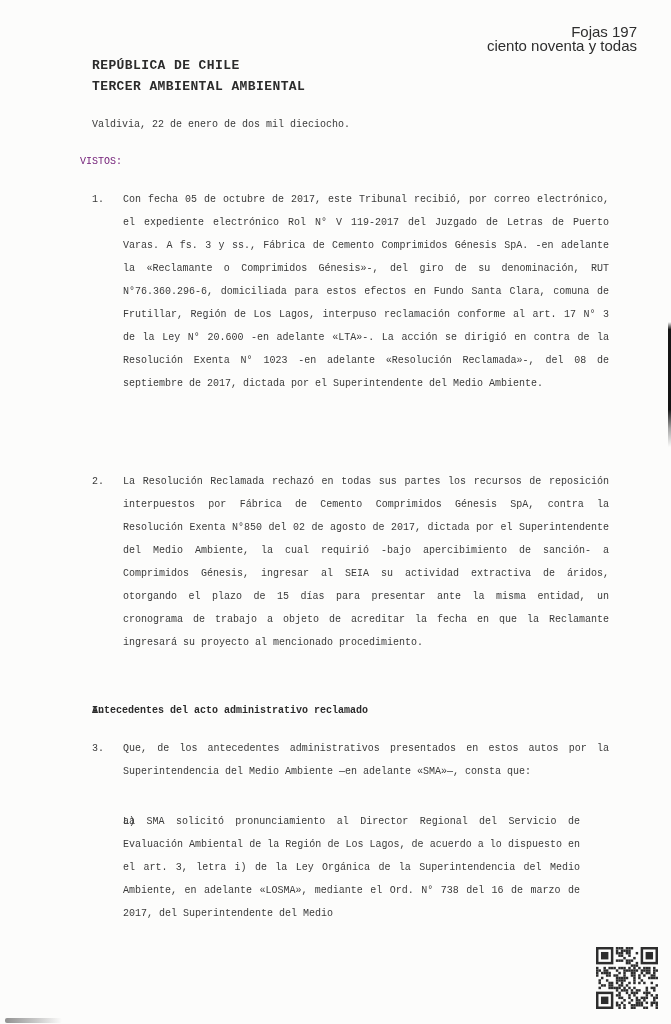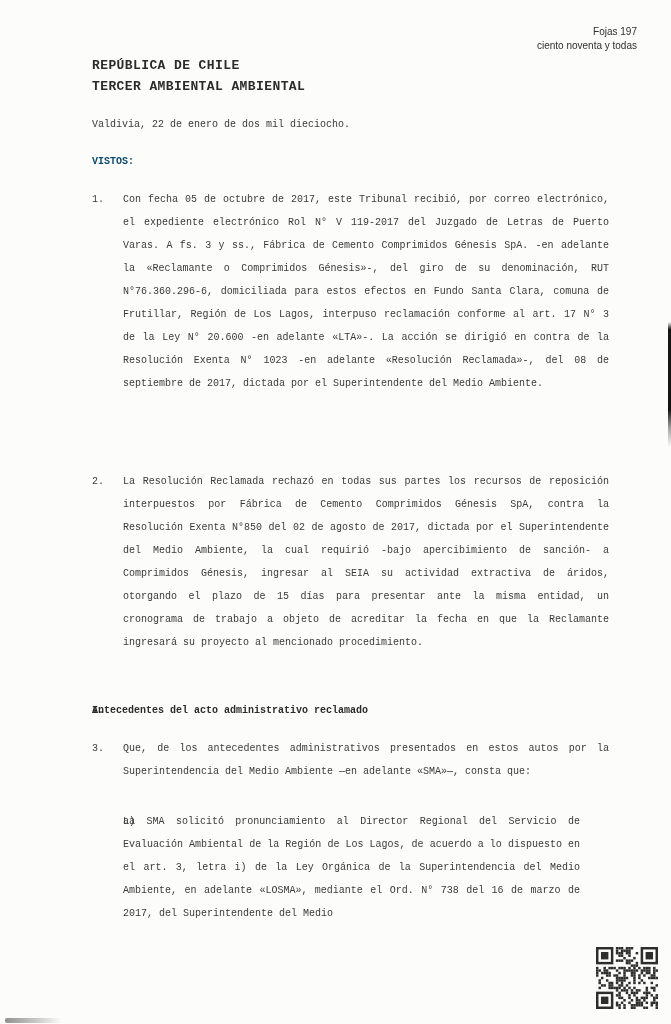--- a/index.html
+++ b/index.html
@@ -21,29 +21,29 @@
     font-weight: 700; color: #2b2b2b;
     letter-spacing: 0.4px;
     white-space: nowrap;
     margin-top: 24px;
   }
 
   
   .fojas {
     top: 25px; right: 34px;
     font-family: "Liberation Sans", sans-serif;
-    font-size: 10px; line-height: 14px;
+    font-size: 15px; line-height: 14px;
     color: #2e2e2e; text-align: right;
     white-space: nowrap;
   }
 
   
   .bodytext { font-size: 10px; line-height: 23px; }
   .dateline { left: 92px; top: 113px; white-space: nowrap; }
-  .vistos   { left: 92px; top: 150px; font-weight: 700; color: #0c4a6e; white-space: nowrap; }
+  .vistos   { left: 80px; top: 150px; font-weight: 400; color: #701a75; white-space: nowrap; }
 
   .item { left: 92px; width: 517px; }
   .item .num {
     position: absolute; left: 0; top: 0;
   }
   .item .txt {
     margin-left: 31px; width: 486px;
     text-align: justify;
   }
   .item1 { top: 188px; }

